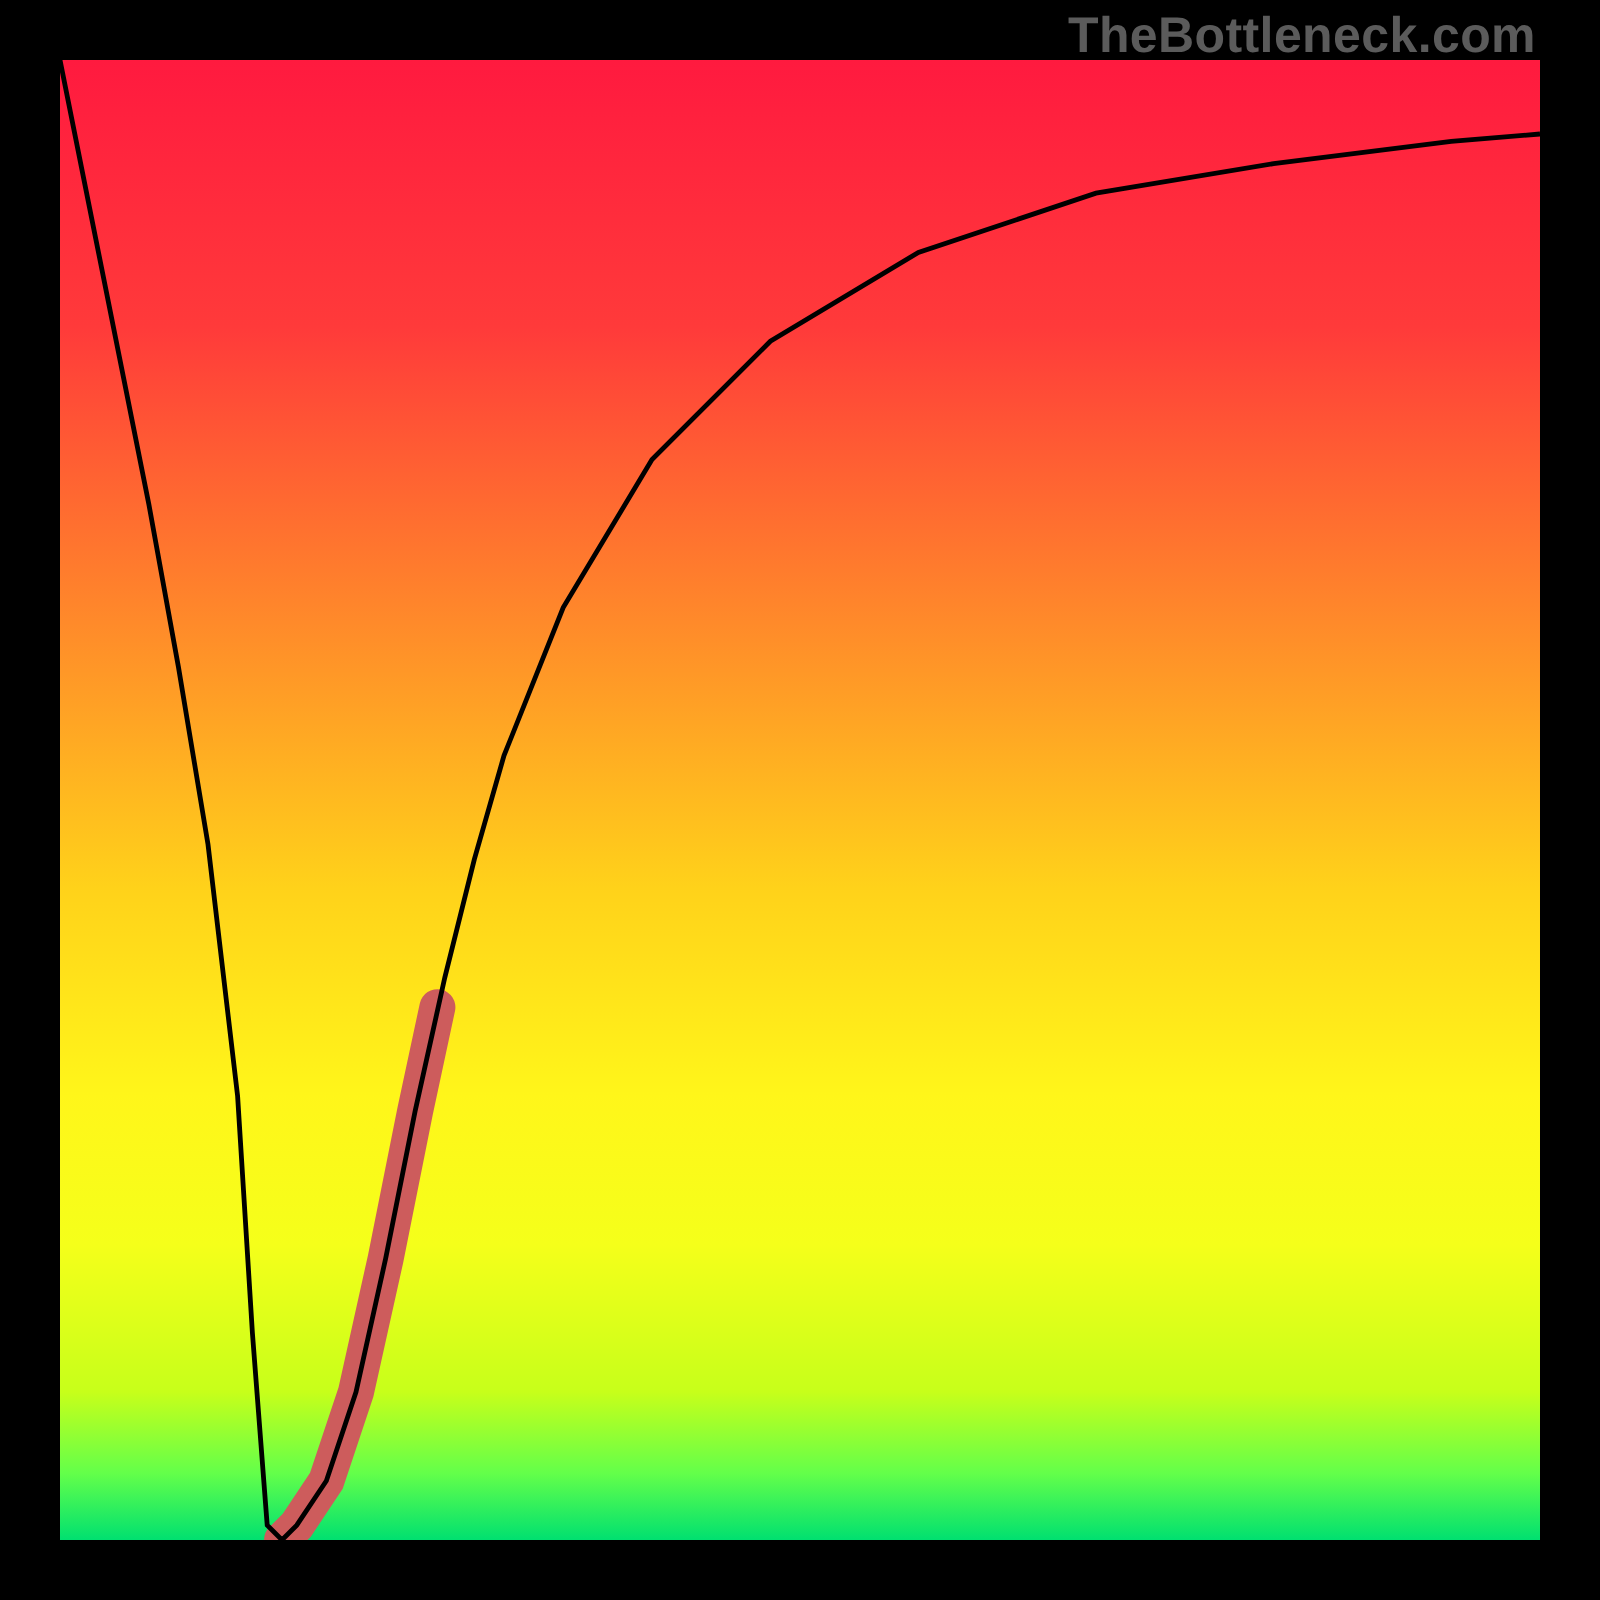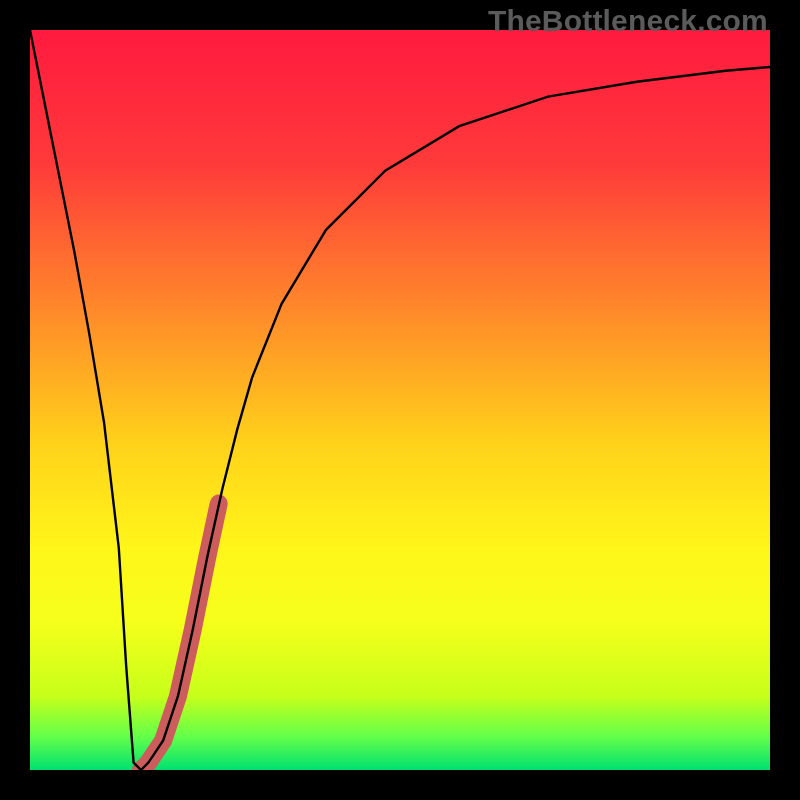--- a/index.html
+++ b/index.html
@@ -22,21 +22,21 @@
     top: 30px;
     width: 740px;
     height: 740px;
     overflow: hidden;
   }
   .watermark {
     position: absolute;
     top: 4px;
     right: 32px;
     color: #5b5b5b;
-    font-size: 30px;
+    font-size: 25px;
     font-weight: 600;
     letter-spacing: 0.2px;
     z-index: 10;
   }
   svg { display: block; }
 </style>
 </head>
 <body>
 
 <div class="frame">

